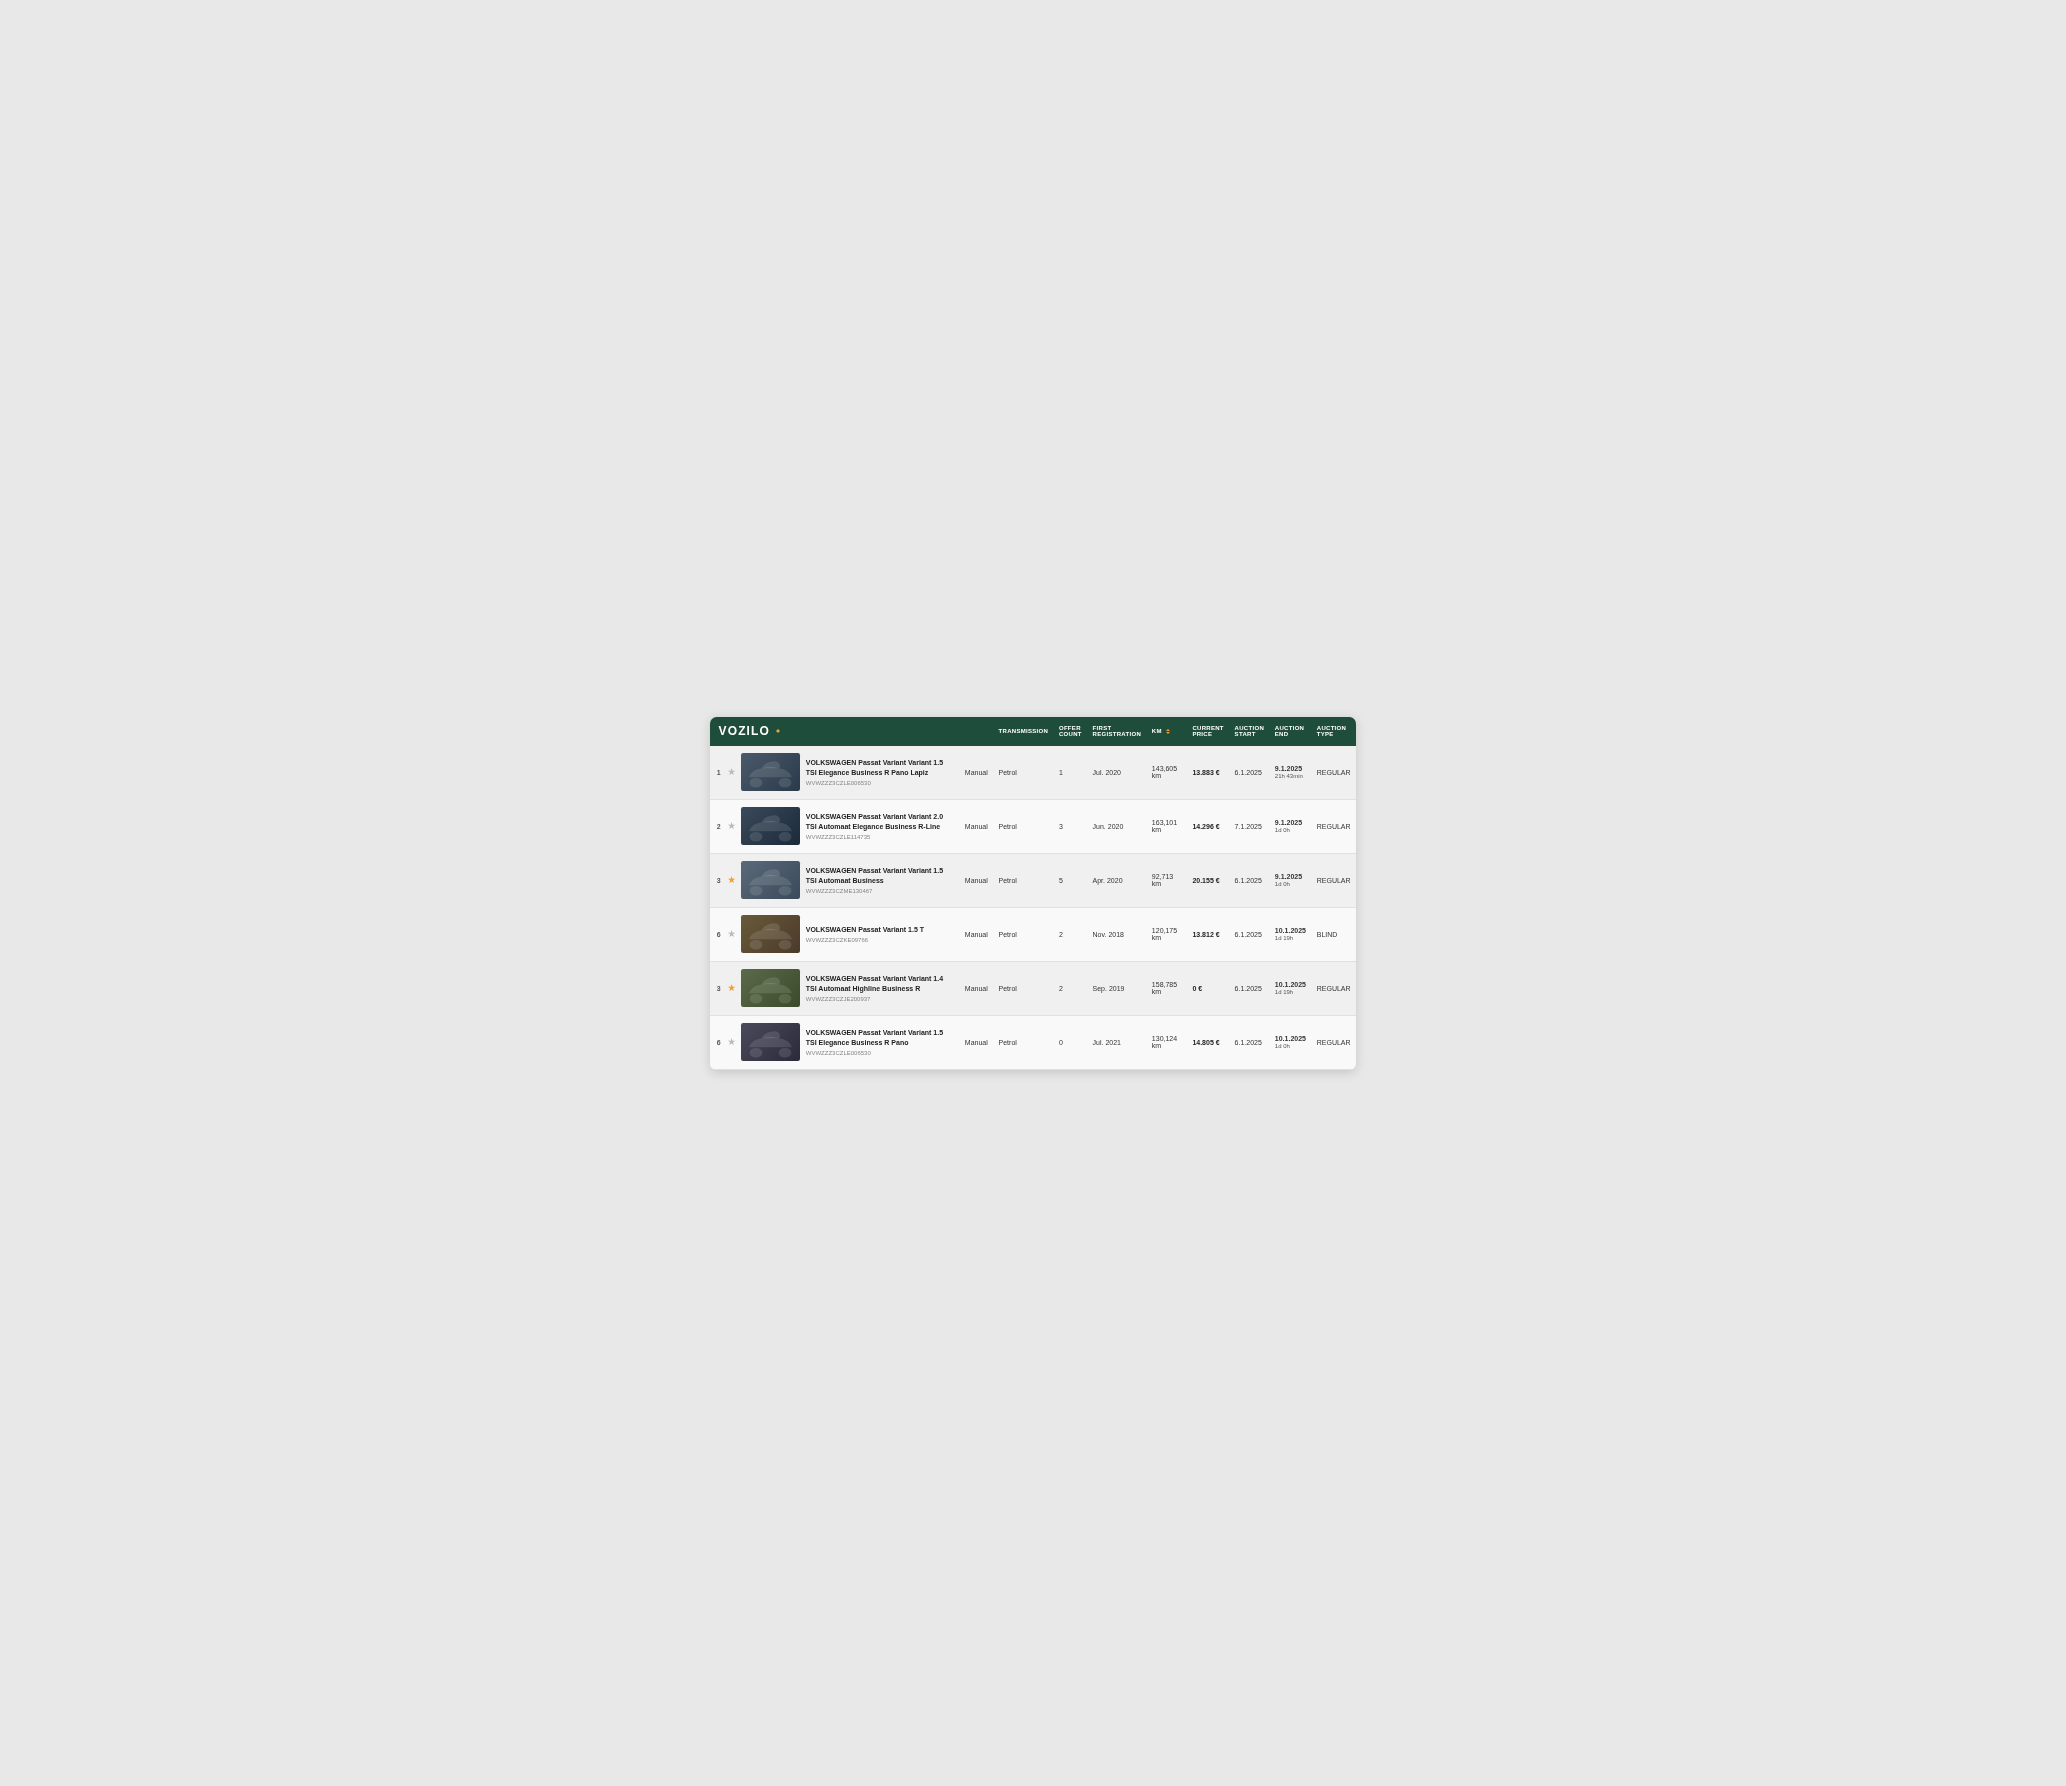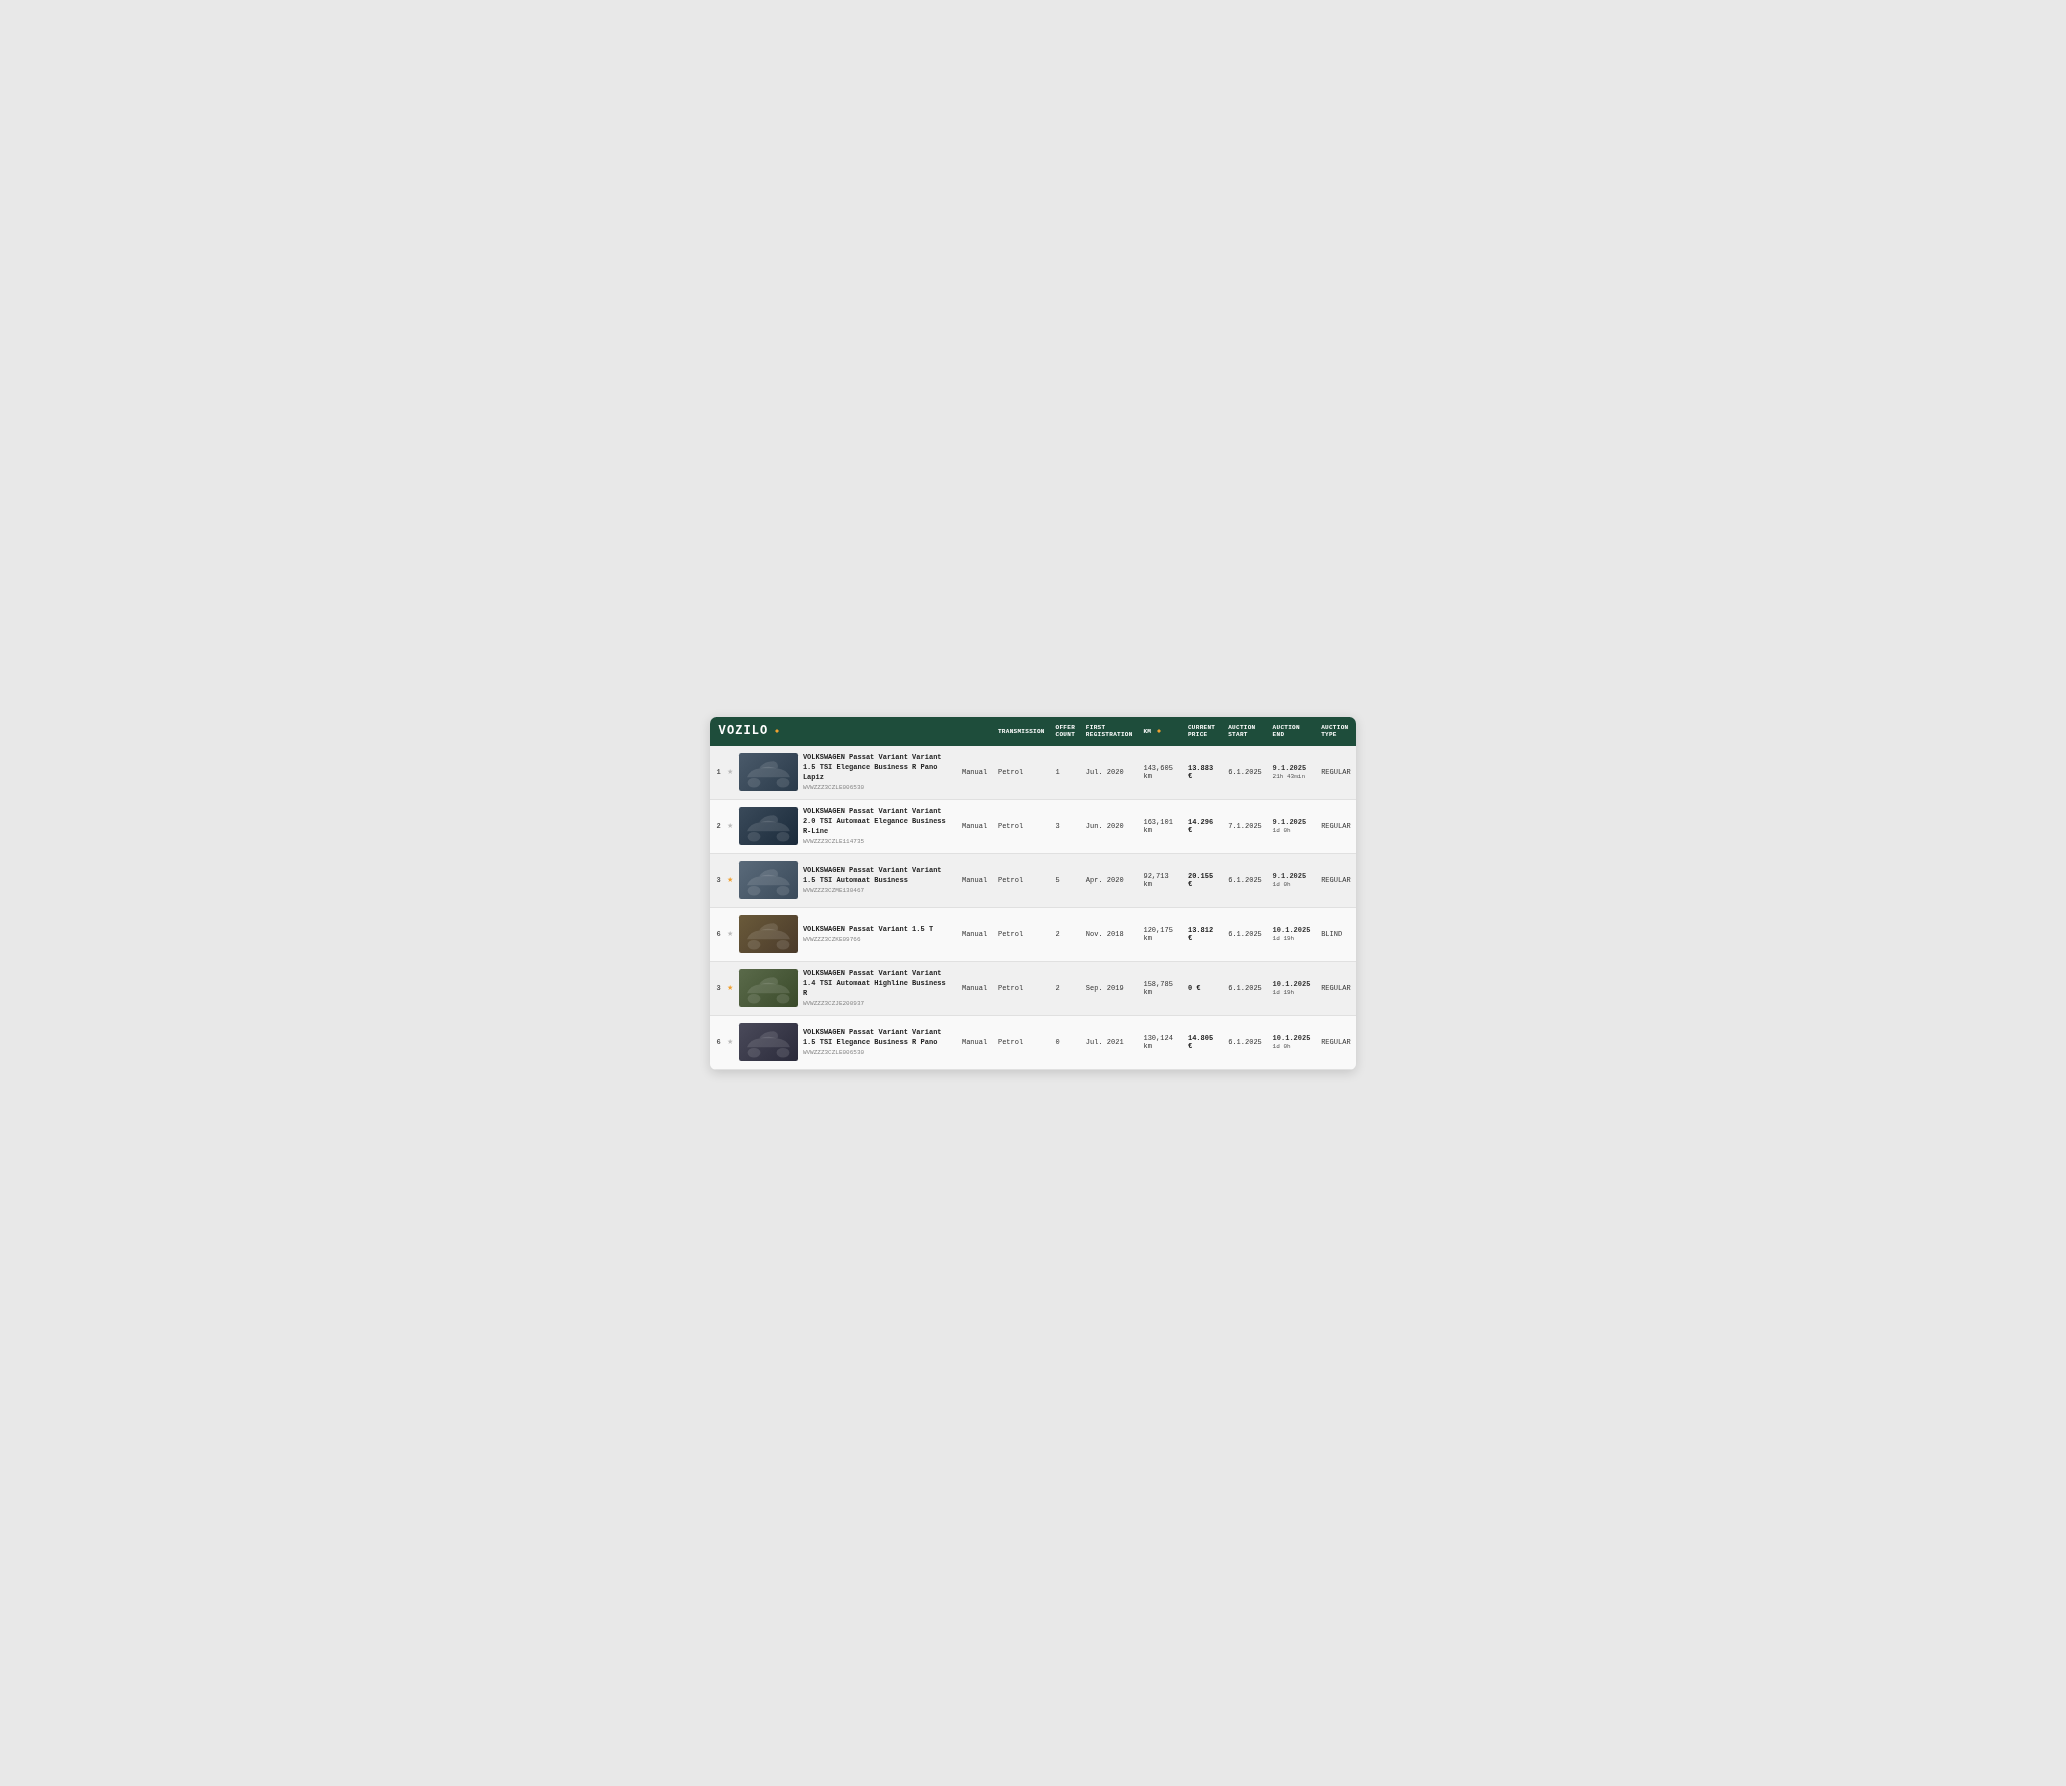--- a/index.html
+++ b/index.html
@@ -15,21 +15,20 @@
     .container {
       background: #f0f0f0;
       border-radius: 6.5px;
       overflow: hidden;
       box-shadow: 0 2.2px 10.8px rgba(0,0,0,0.15);
       width: 100%;
       max-width: 646px;
     }
     .table-wrapper {
       overflow: hidden;
-      font-family: Liberation Mono, monospace;
     }
     table {
       width: 100%;
       border-collapse: collapse;
       font-size: 7px;
     }
     thead tr {
       background: #1e4d3b;
       color: #ffffff;
     }

